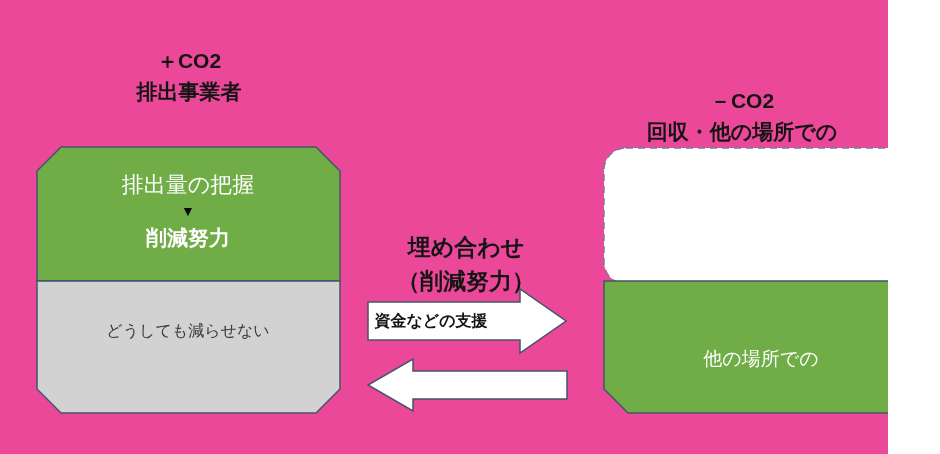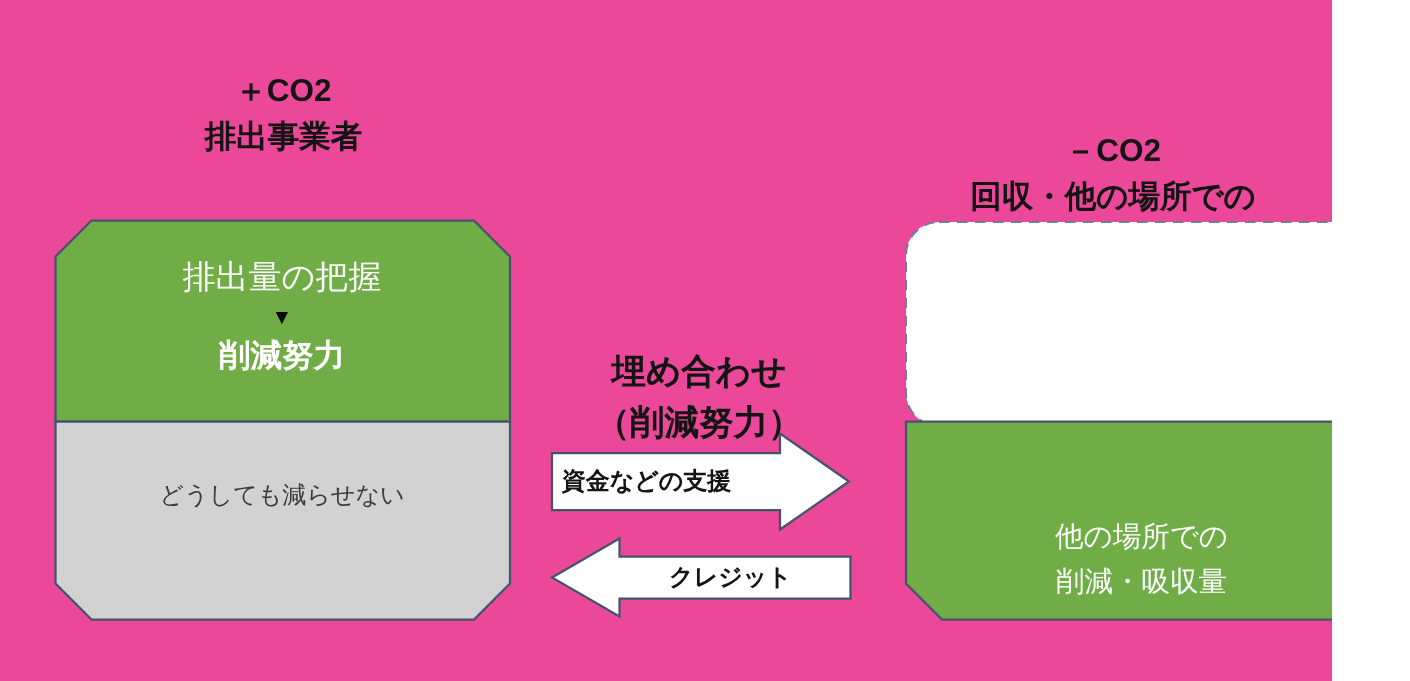--- a/index.html
+++ b/index.html
@@ -70,19 +70,17 @@
   <div class="txt line-regular white" style="left:188px; top:172px;">排出量の把握</div>
   <div class="txt tri" style="left:188px; top:201px;">▼</div>
   <div class="txt line-bold white" style="left:188px; top:224px;">削減努力</div>
 
   <div class="txt graytext" style="left:188px; top:315px;">
     <div>どうしても減らせない</div>
   </div>
 
   <div class="txt greentext" style="left:761px; top:315px;margin-top:29px;">
     <div>他の場所での</div>
-    <div>削減・吸収量</div>
   </div>
 
   <div class="txt arrowlabel" style="left:431px; top:311px;">資金などの支援</div>
-  <div class="txt arrowlabel" style="left:487px; top:375px;">クレジット</div>
 
 </div>
 
 </body></html>

